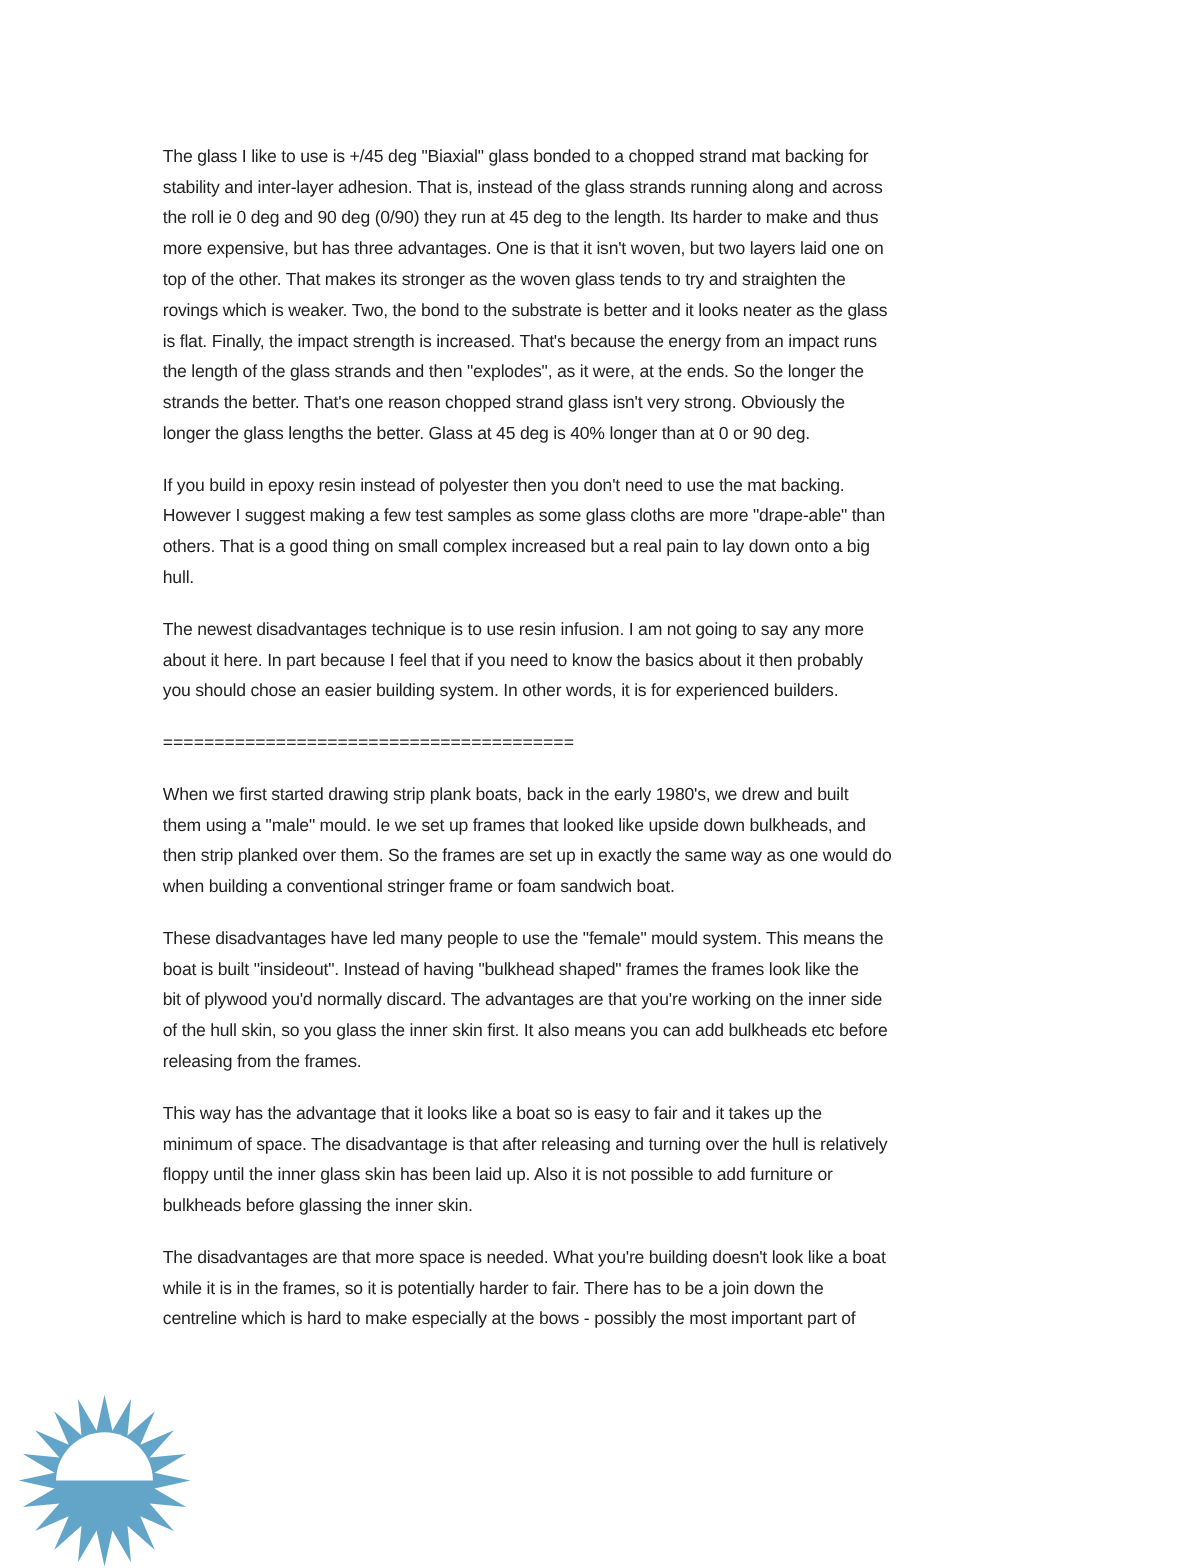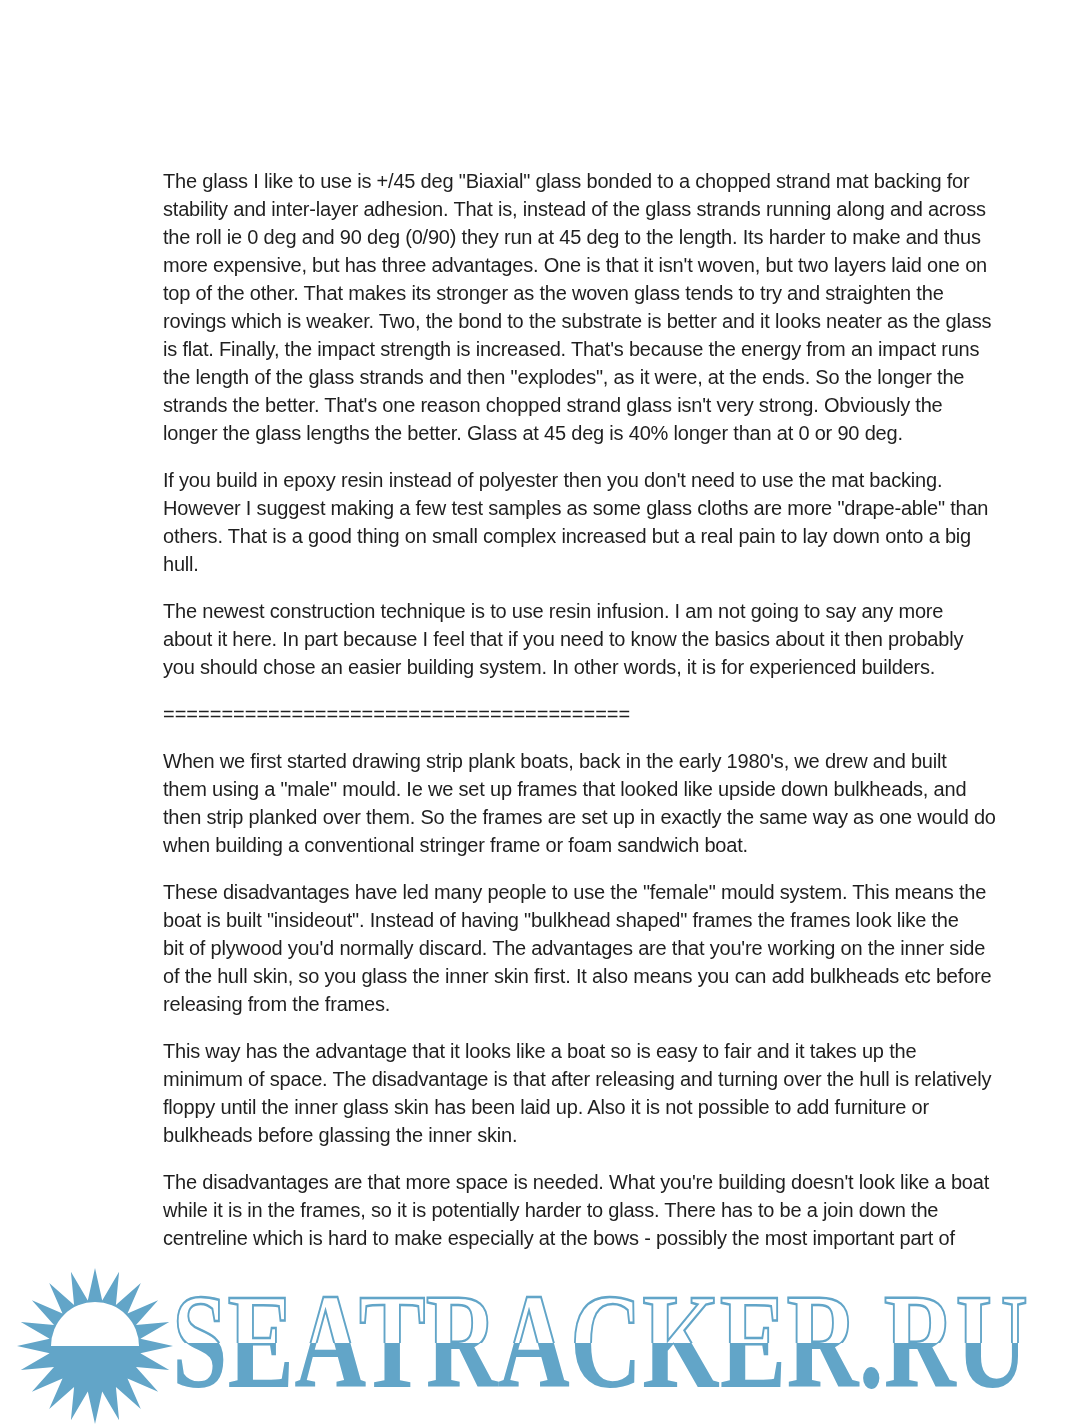--- a/index.html
+++ b/index.html
@@ -7,28 +7,27 @@
   .page {
     position: relative;
     width: 1080px;
     height: 1425px;
     background: var(--page-bg, #ffffff);
     overflow: hidden;
     font-family: "Liberation Sans", "DejaVu Sans", sans-serif;
   }
   .content {
     position: absolute;
-    left: 163px;
+    left: 148px;
     top: 129px;
     width: 860px;
     color: var(--text, #1f1f1f);
-    font-size: 20px;
+    font-size: 16px;
     line-height: 28px;
     letter-spacing: -0.2px;
-    margin-top: 38px;
   }
   .para {
     white-space: pre-line;
     margin: 0 0 19px 0;
   }
   .heading { font-weight: bold; }
   .separator { letter-spacing: 0; }
   .watermark {
     position: absolute;
     left: 0;
@@ -52,58 +51,44 @@
 top of the other. That makes its stronger as the woven glass tends to try and straighten the
 rovings which is weaker. Two, the bond to the substrate is better and it looks neater as the glass
 is flat. Finally, the impact strength is increased. That's because the energy from an impact runs
 the length of the glass strands and then "explodes", as it were, at the ends. So the longer the
 strands the better. That's one reason chopped strand glass isn't very strong. Obviously the
 longer the glass lengths the better. Glass at 45 deg is 40% longer than at 0 or 90 deg.</p>
     <p class="para">If you build in epoxy resin instead of polyester then you don't need to use the mat backing.
 However I suggest making a few test samples as some glass cloths are more "drape-able" than
 others. That is a good thing on small complex increased but a real pain to lay down onto a big
 hull.</p>
-    <p class="para">The newest construction technique is to use resin infusion. I am not going to say any more
+    <p class="para">The newest disadvantages technique is to use resin infusion. I am not going to say any more
 about it here. In part because I feel that if you need to know the basics about it then probably
 you should chose an easier building system. In other words, it is for experienced builders.</p>
     <p class="para separator">========================================</p>
     <p class="para">When we first started drawing strip plank boats, back in the early 1980's, we drew and built
 them using a "male" mould. Ie we set up frames that looked like upside down bulkheads, and
 then strip planked over them. So the frames are set up in exactly the same way as one would do
 when building a conventional stringer frame or foam sandwich boat.</p>
     <p class="para">These disadvantages have led many people to use the "female" mould system. This means the
 boat is built "insideout". Instead of having "bulkhead shaped" frames the frames look like the
 bit of plywood you'd normally discard. The advantages are that you're working on the inner side
 of the hull skin, so you glass the inner skin first. It also means you can add bulkheads etc before
 releasing from the frames.</p>
     <p class="para">This way has the advantage that it looks like a boat so is easy to fair and it takes up the
 minimum of space. The disadvantage is that after releasing and turning over the hull is relatively
 floppy until the inner glass skin has been laid up. Also it is not possible to add furniture or
 bulkheads before glassing the inner skin.</p>
     <p class="para">The disadvantages are that more space is needed. What you're building doesn't look like a boat
-while it is in the frames, so it is potentially harder to glass. There has to be a join down the
+while it is in the frames, so it is potentially harder to fair. There has to be a join down the
 centreline which is hard to make especially at the bows - possibly the most important part of</p>
   </div>
 
   <div class="watermark">
     <div class="sun-wrap">
       <svg id="sun-svg" width="174" height="164" viewBox="0 0 174 164">
         <polygon id="sun-star" points="87.0,4.0 94.2,36.6 111.1,7.8 107.9,41.0 132.8,18.9 119.5,49.5 150.1,36.2 128.0,61.1 161.2,57.9 132.4,74.8 165.0,82.0 132.4,89.2 161.2,106.1 128.0,102.9 150.1,127.8 119.5,114.5 132.8,145.1 107.9,123.0 111.1,156.2 94.2,127.4 87.0,160.0 79.8,127.4 62.9,156.2 66.1,123.0 41.2,145.1 54.5,114.5 23.9,127.8 46.0,102.9 12.8,106.1 41.6,89.2 9.0,82.0 41.6,74.8 12.8,57.9 46.0,61.1 23.9,36.2 54.5,49.5 41.2,18.9 66.1,41.0 62.9,7.8 79.8,36.6" style="fill: var(--accent, #62a5c8);"></polygon>
         <path d="M 43 82 A 44 44 0 0 1 131 82 Z" fill="#ffffff"></path>
       </svg>
     </div>
-    <div class="word-wrap">
-      <svg width="880" height="122" viewBox="0 0 880 122">
-        <defs>
-          <clipPath id="clip-top">
-              <rect x="-10" y="-10" width="900" height="67"></rect>
-            </clipPath>
-          <clipPath id="clip-bottom">
-              <rect x="-10" y="57" width="900" height="75"></rect>
-            </clipPath>
-        </defs>
-        <text id="wm-text-bottom" x="2" y="101" textLength="856" lengthAdjust="spacingAndGlyphs" font-family="Liberation Serif, DejaVu Serif, serif" font-weight="bold" font-size="136" clip-path="url(#clip-bottom)" style="fill: var(--accent, #62a5c8);">SEATRACKER.RU</text>
-        <text id="wm-text-top" x="2" y="101" textLength="856" lengthAdjust="spacingAndGlyphs" font-family="Liberation Serif, DejaVu Serif, serif" font-weight="bold" font-size="136" clip-path="url(#clip-top)" fill="#ffffff" style="stroke: var(--accent, #62a5c8); stroke-width: 2.5px;">SEATRACKER.RU</text>
-      </svg>
-    </div>
   </div>
 
 </div>
 
 </body></html>

